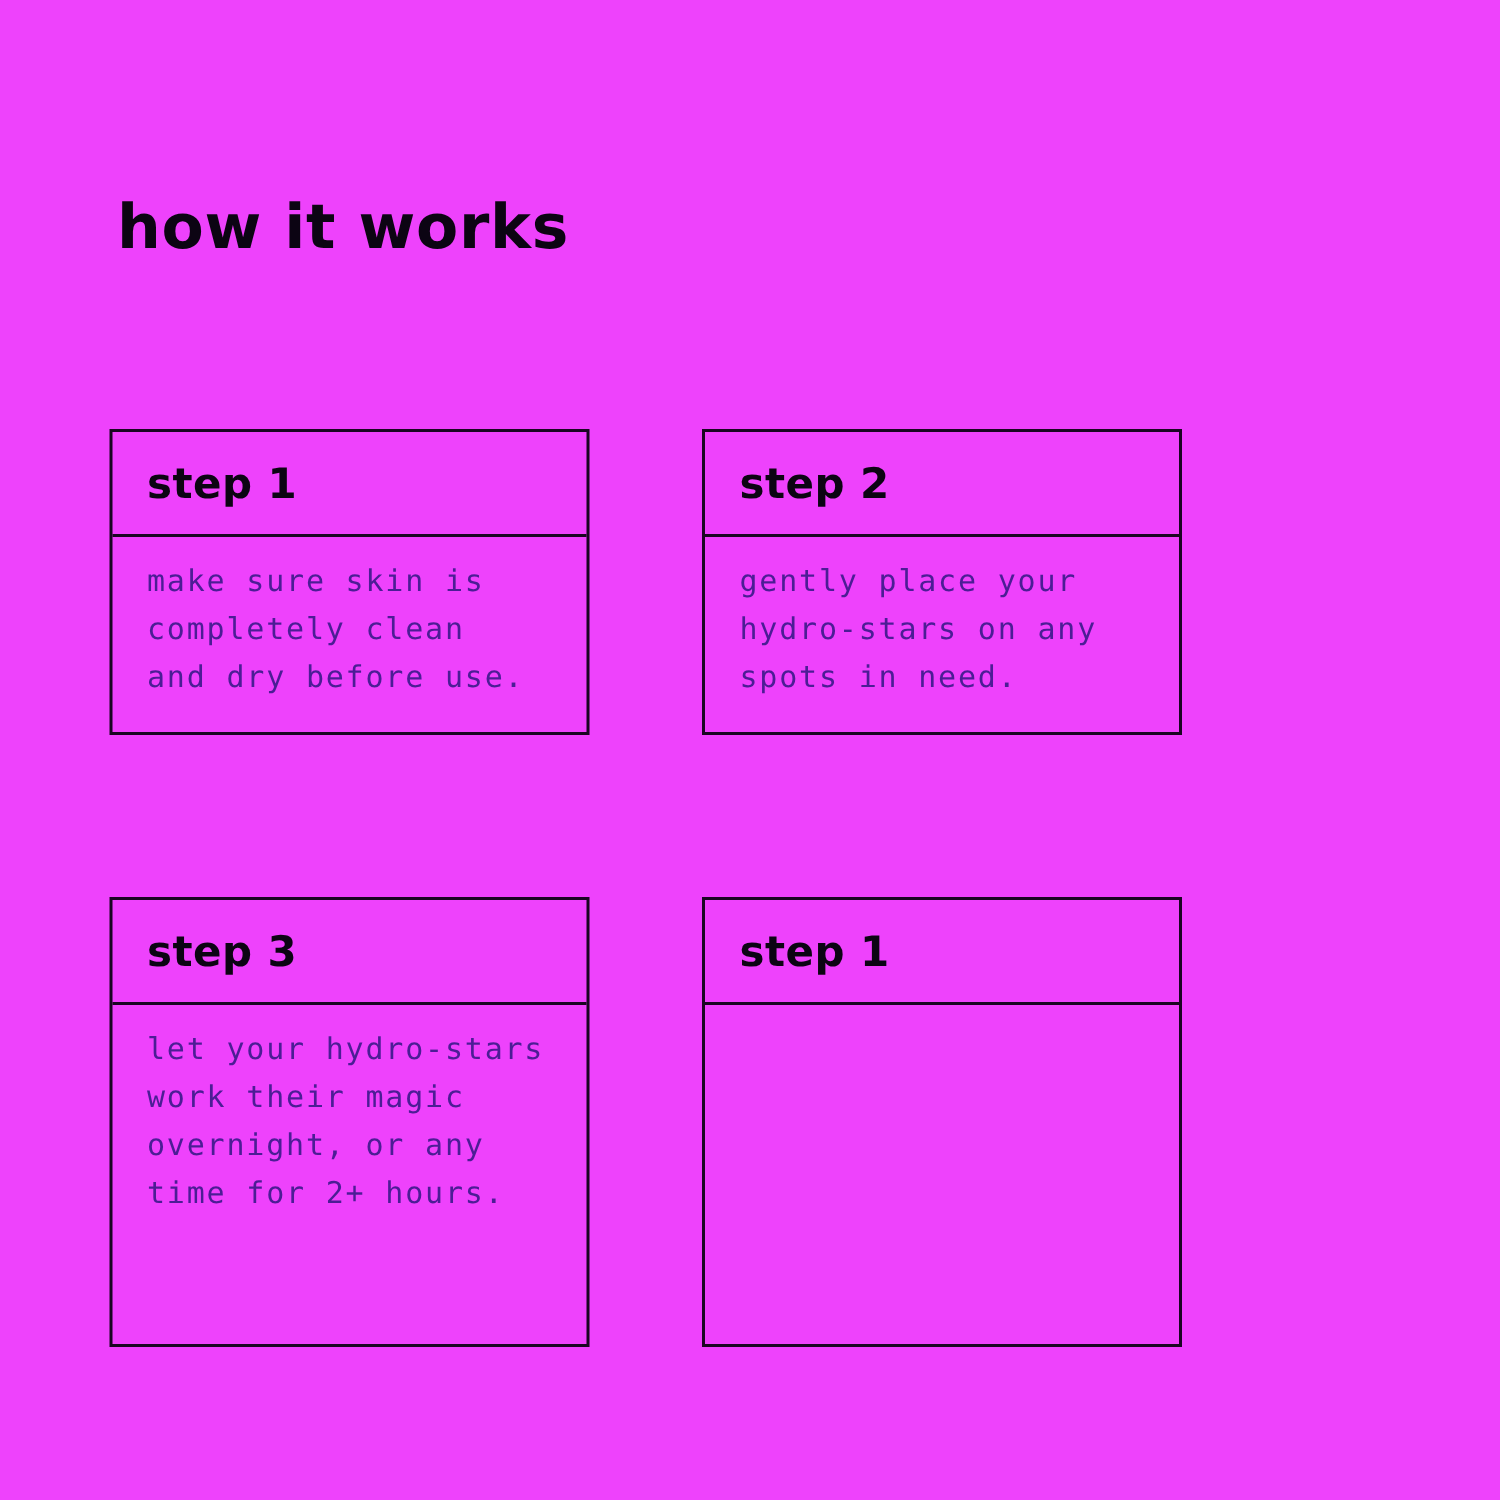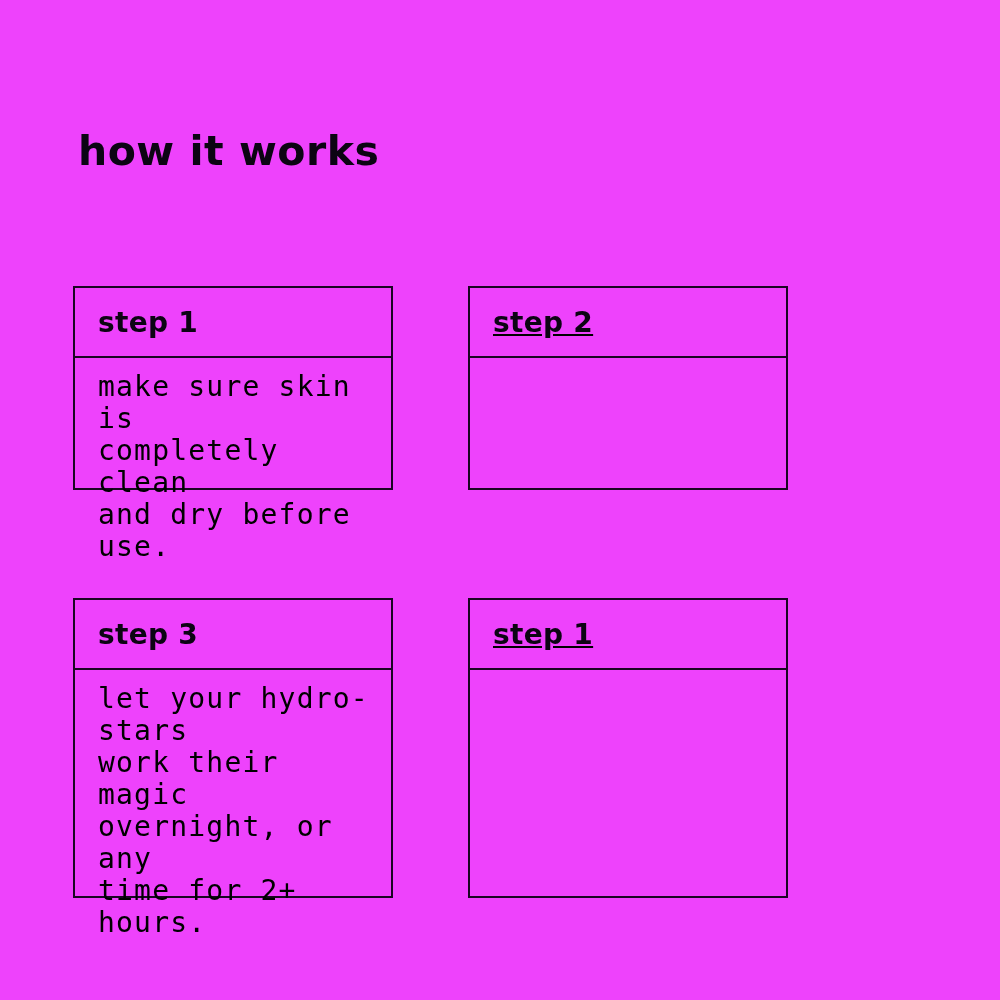--- a/index.html
+++ b/index.html
@@ -27,42 +27,42 @@
   }
   .step-card {
     position: absolute;
     width: 320px;
     box-sizing: border-box;
     border: 2px solid #190522;
   }
   .card-r1 { top: 286px; height: 204px; }
   .card-r2 { top: 598px; height: 300px; }
   .card-c1 { left: 73px; }
-  .card-c2 { left: 468px; text-decoration: underline; }
+  .card-c2 { left: 468px; }
   .step-header {
     box-sizing: border-box;
     height: 70px;
     border-bottom: 2px solid #190522;
     display: flex;
     align-items: center;
     padding: 0 0 0 23px;
   }
   .step-label {
     font-size: 28px;
     font-weight: bold;
     color: #0c0413;
     letter-spacing: 0.3px;
   }
   .step-body {
     padding: 13px 10px 0 23px;
     font-family: "DejaVu Sans Mono", monospace;
-    font-size: 28px;
+    font-size: 20px;
     line-height: 32px;
     letter-spacing: 1.2px;
-    color: #000000;
+    color: #4c1d95;
     white-space: pre-line;
   }
 </style>
 </head>
 <body>
 
 <div class="canvas" style="background: rgb(238, 66, 252);">
 
   <h1 class="page-title">how it works</h1>
 
@@ -72,20 +72,23 @@
     </div>
     <div class="step-body">make sure skin is
 completely clean
 and dry before use.</div>
   </div>
 
   <div class="step-card card-r1 card-c2">
     <div class="step-header">
       <span class="step-label">step 2</span>
     </div>
+    <div class="step-body">gently place your
+hydro-stars on any
+spots in need.</div>
   </div>
 
   <div class="step-card card-r2 card-c1">
     <div class="step-header">
       <span class="step-label">step 3</span>
     </div>
     <div class="step-body">let your hydro-stars
 work their magic
 overnight, or any
 time for 2+ hours.</div>

